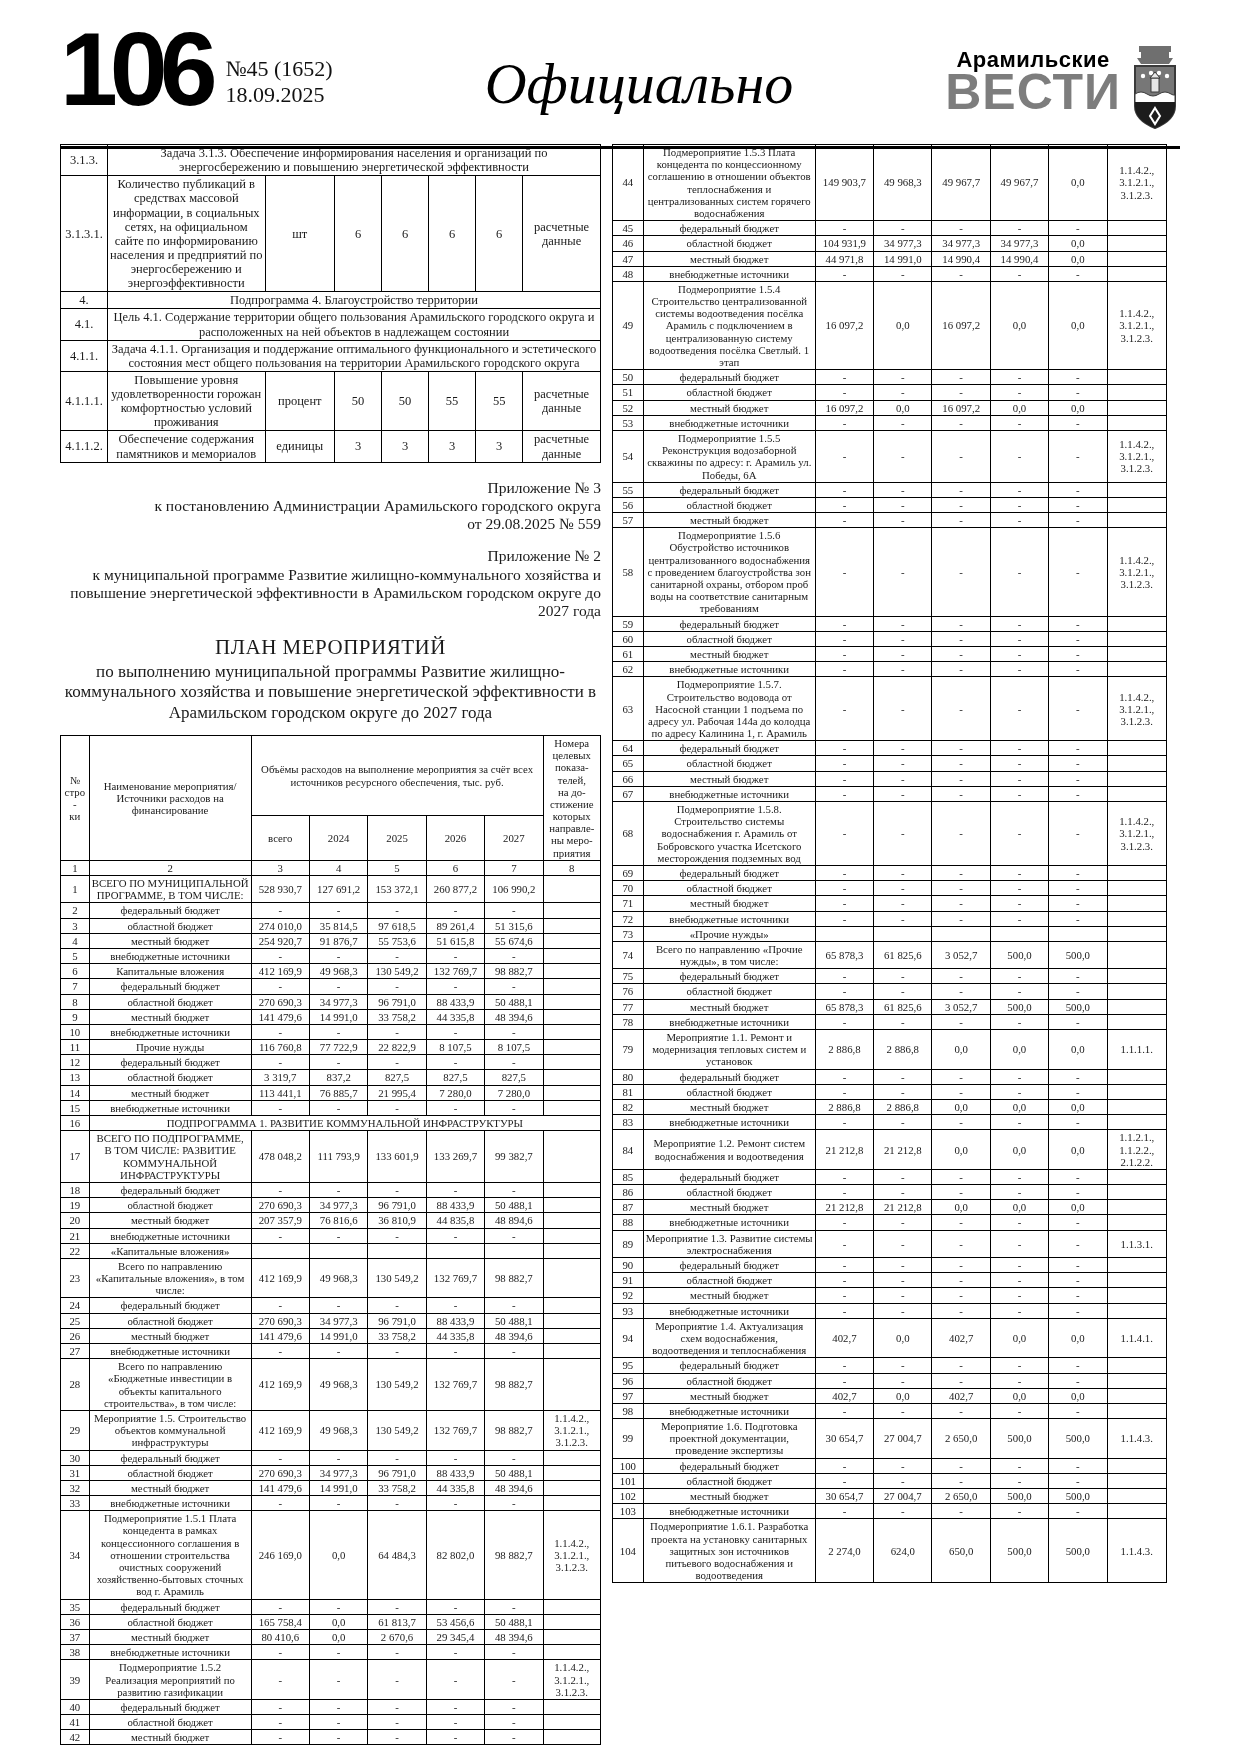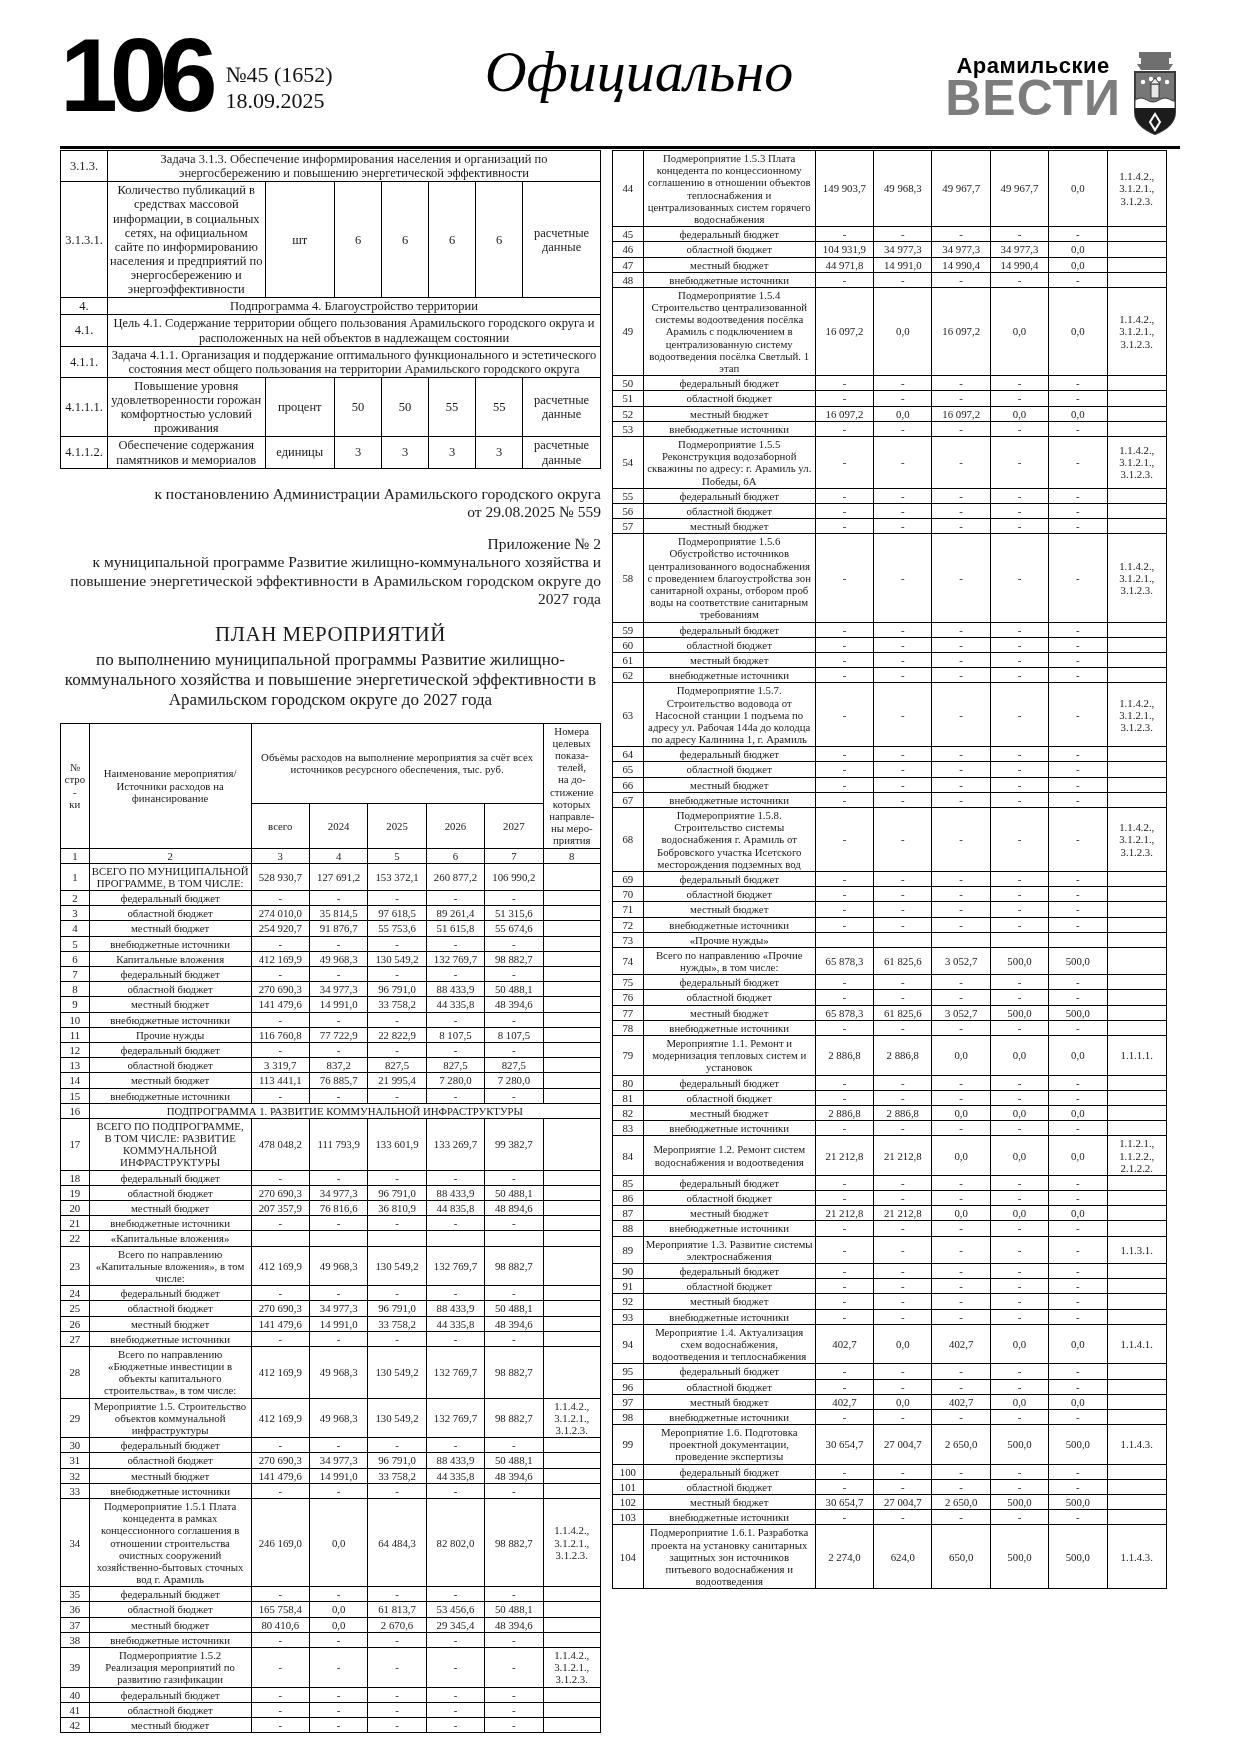--- a/index.html
+++ b/index.html
@@ -1,24 +1,24 @@
 <!DOCTYPE html>
 <html lang="ru"><head>
 <meta charset="utf-8">
 <style>
   html,body{margin:0;padding:0;background:#e8e8e8;}
   .page{
     position:relative;width:1241px;height:1754px;margin:0 auto;background:#ffffff;
     font-family:"Liberation Serif", serif;color:#1a1a1a;overflow:hidden;
   }
   
-  .masthead{display:flex;align-items:flex-start;padding:30px 60px 10px 60px;height:96px;box-sizing:content-box;}
+  .masthead{display:flex;align-items:flex-start;padding:24px 60px 10px 60px;height:96px;box-sizing:content-box;}
   .pagenum{font-family:"Liberation Sans",sans-serif;font-weight:bold;font-size:104px;line-height:0.88;letter-spacing:-8px;color:#000;}
   .issueblock{margin-left:16px;margin-top:32px;font-size:22px;line-height:1.2;color:#111;}
-  .official{flex:1;text-align:center;font-style:italic;font-size:58px;margin-top:8px;color:#000;}
+  .official{flex:1;text-align:center;font-style:italic;font-size:58px;margin-top:26px;color:#000;}
   .brand{display:flex;align-items:flex-start;margin-top:26px;}
   .brandtext{text-align:center;line-height:0.9;}
   .brand-top{font-family:"Liberation Sans",sans-serif;font-weight:bold;font-size:22px;color:#000;letter-spacing:0.5px;}
   .brand-bottom{font-family:Liberation Sans, sans-serif;font-weight:bold;font-size:50px;color:#7d7d7d;letter-spacing:1px;}
   .crest{margin-left:8px;margin-top:-6px;}
   .rule{position:absolute;left:60px;right:61px;top:146px;border-top:3px solid #000;}
   
   .columns{display:flex;gap:11px;padding:14px 60px 0 60px;}
   .colL{width:541px;}
   .colR{width:555px;}
@@ -139,20 +139,21 @@
               <td>3</td>
               <td>3</td>
               <td>3</td>
               <td>3</td>
               <td>расчетные данные</td>
             </tr>
           </tbody>
       </table>
 
       <div class="annex">
+        <div>Приложение № 3</div>
         <div>к постановлению Администрации Арамильского городского округа</div>
         <div>от 29.08.2025 № 559</div>
       </div>
       <div class="annex">
         <div>Приложение № 2</div>
         <div>к муниципальной программе  Развитие жилищно-коммунального хозяйства и повышение энергетической эффективности в Арамильском городском округе до 2027 года</div>
       </div>
 
       <div class="plan-head">
         <div class="plan-title">ПЛАН МЕРОПРИЯТИЙ</div>

